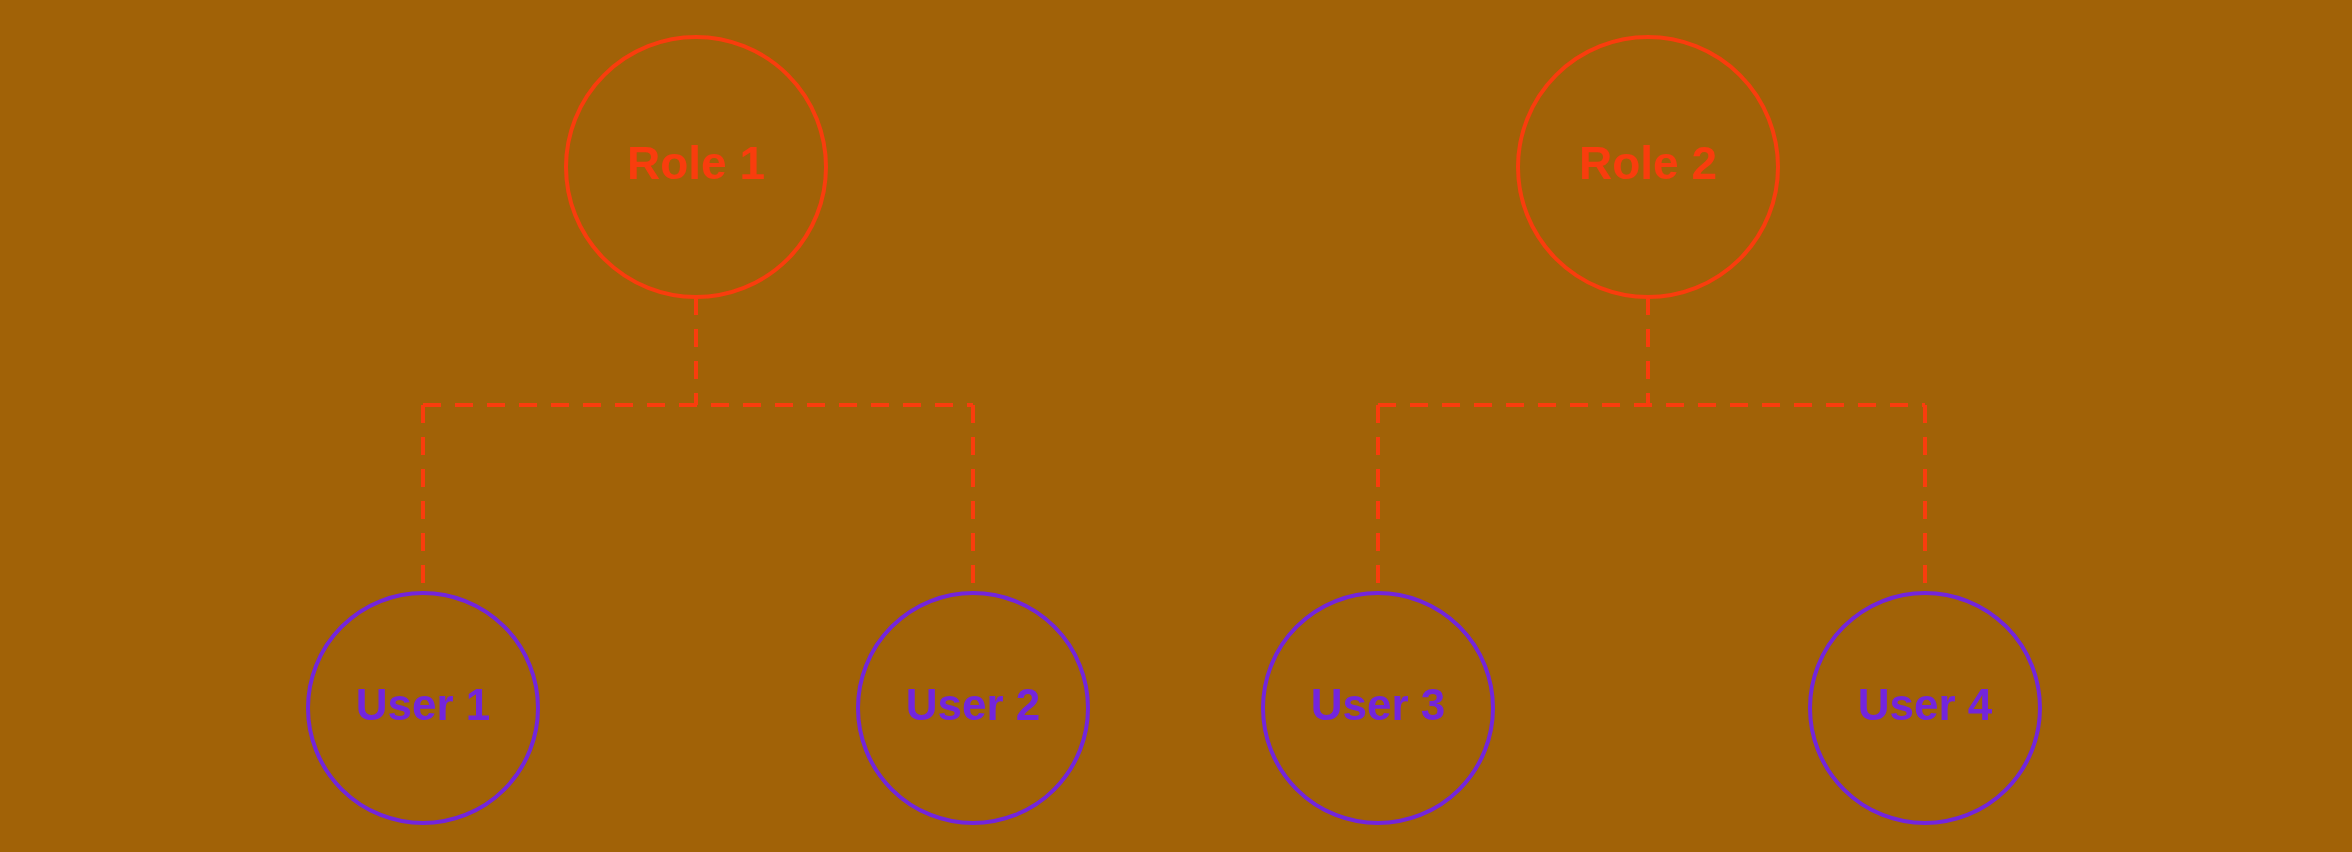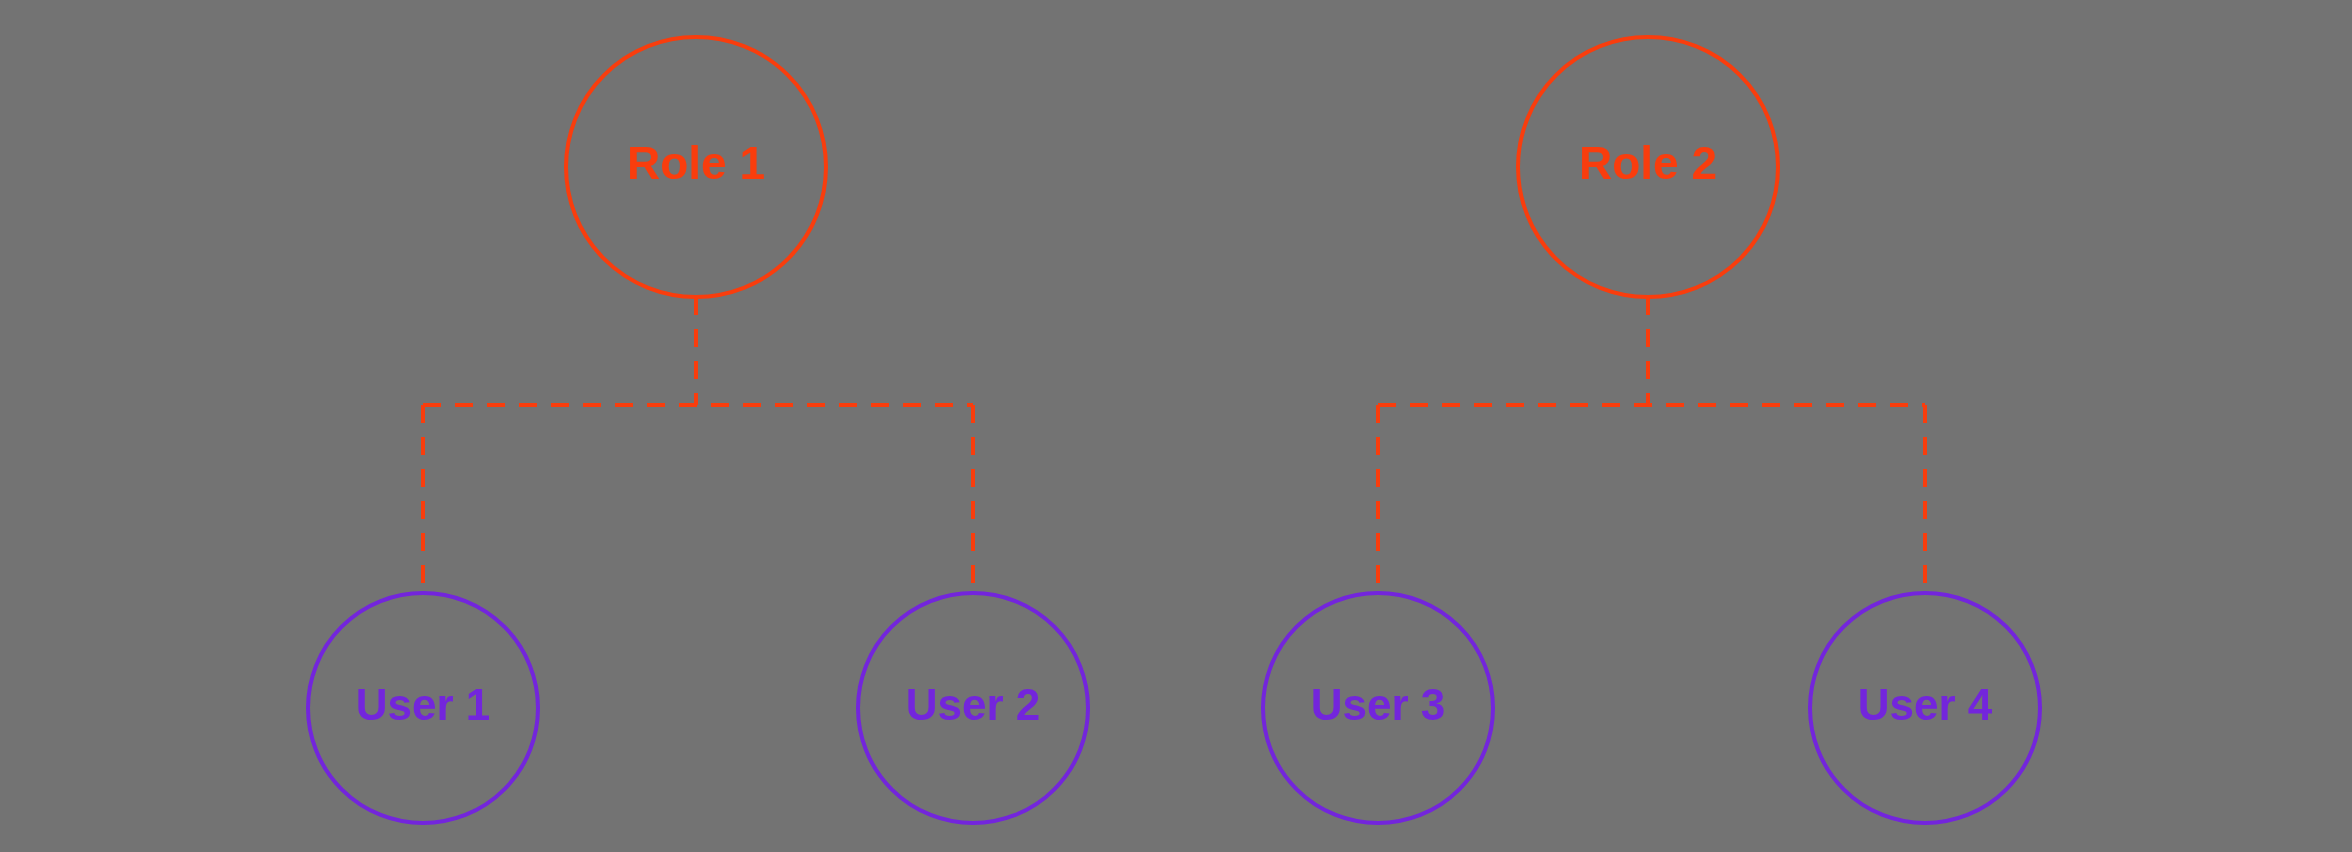--- a/index.html
+++ b/index.html
@@ -45,21 +45,21 @@
   .edge-line {
     fill: none;
     stroke-width: 4;
     stroke-linecap: butt;
     stroke-dasharray: 18 14;
   }
 </style>
 </head>
 <body>
 
-<div id="diagram-canvas" style="width: 2352px; height: 852px; background: #737373; text-align: right;">
+<div id="diagram-canvas" style="width: 2352px; height: 852px; background: #a16207; text-align: right;">
   <svg id="diagram-svg" viewBox="0 0 2352 852" xmlns="http://www.w3.org/2000/svg" width="2352" height="852">
 
     <g>
       <path class="edge-line" d="M 696 297 L 696 405 M 423 405 L 973 405 M 423 405 L 423 593 M 973 405 L 973 593" stroke="#F93D0D"></path>
     </g>
     <g>
       <path class="edge-line" d="M 1648 297 L 1648 405 M 1378 405 L 1925 405 M 1378 405 L 1378 593 M 1925 405 L 1925 593" stroke="#F93D0D"></path>
     </g>
 
     <g>

